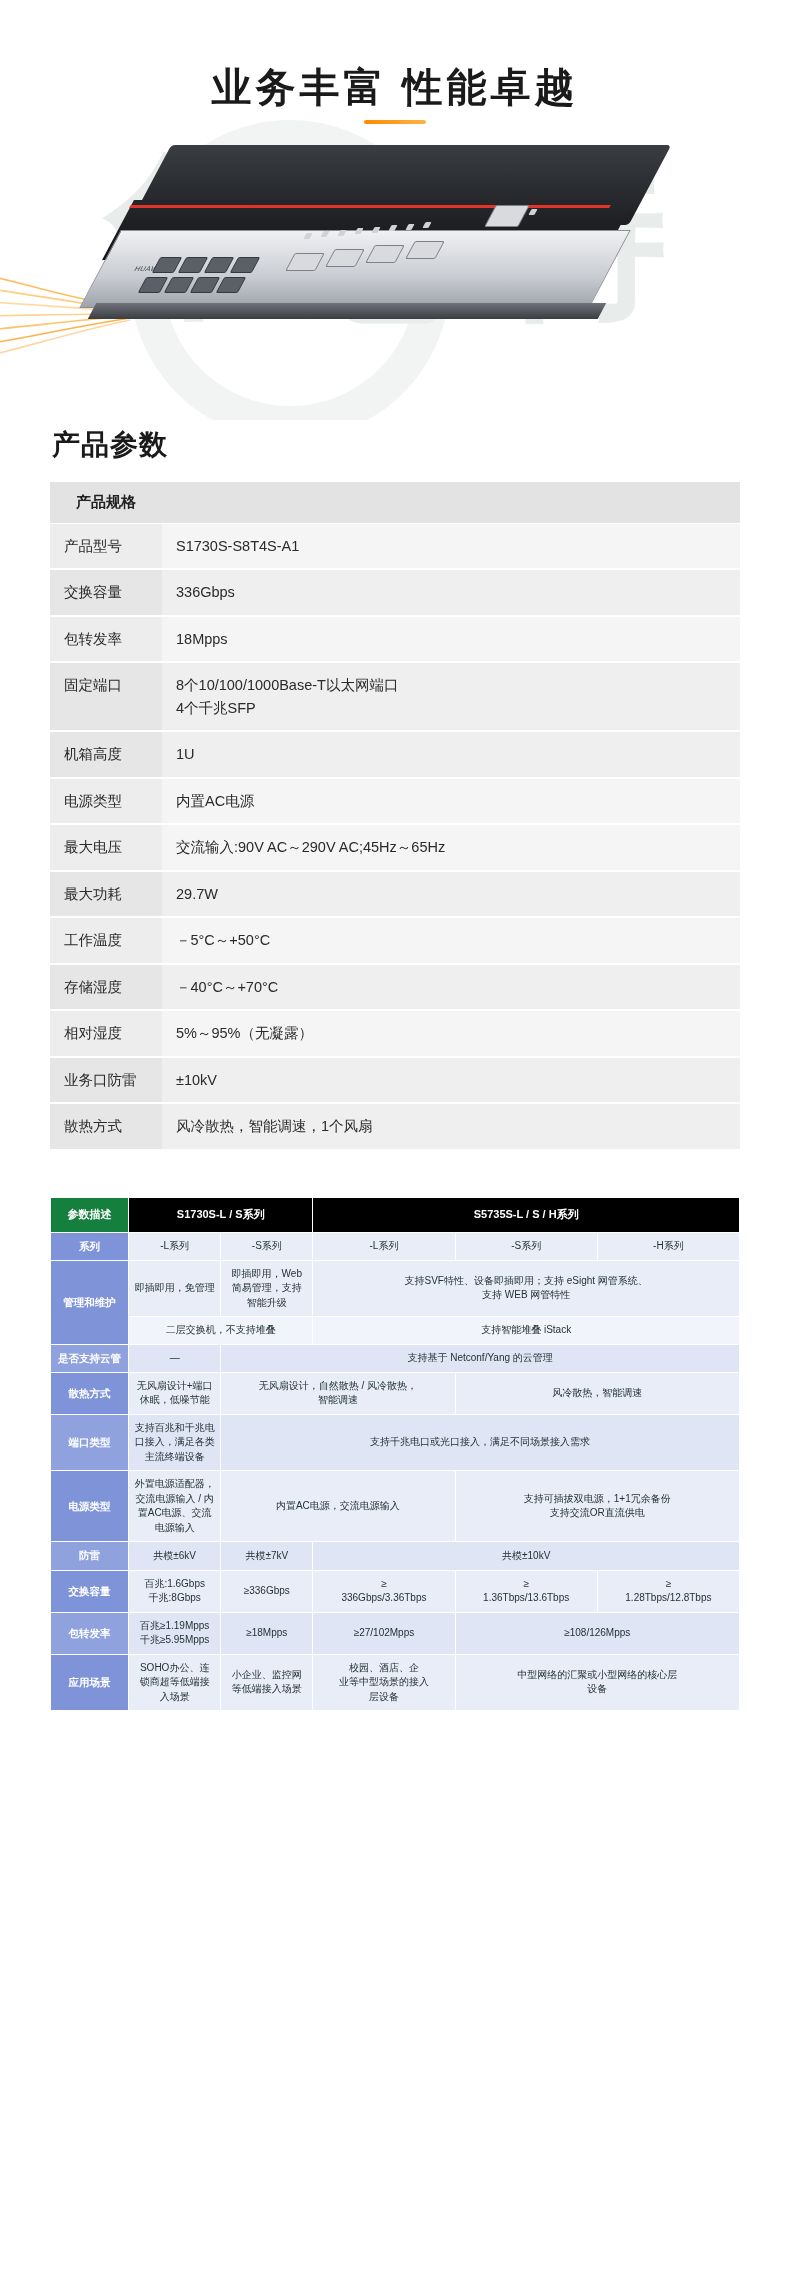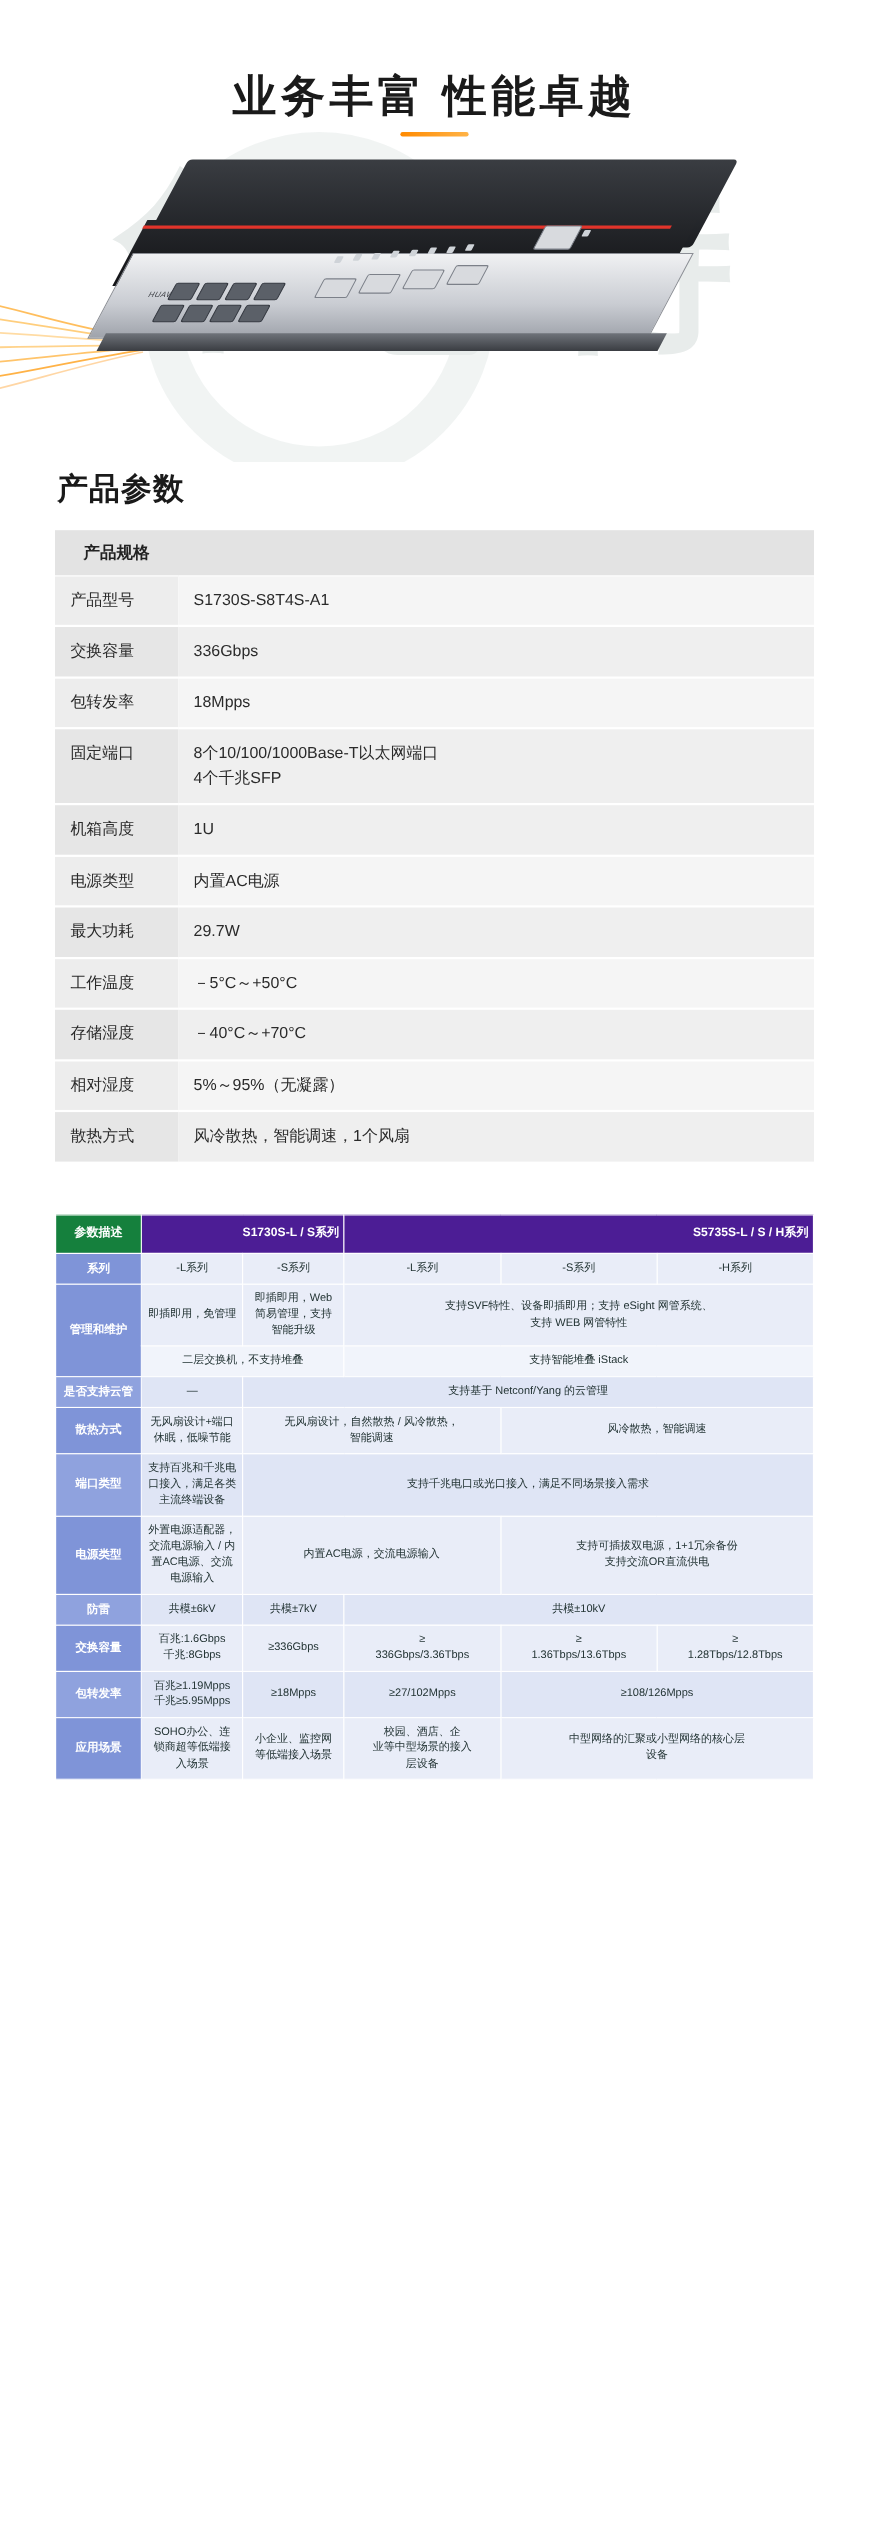--- a/index.html
+++ b/index.html
@@ -203,26 +203,25 @@
     line-height: 1.45;
   }
   .cmp .hdr-dark {
     background: #15803d;
     color: #fff;
     font-weight: bold;
     font-size: 11px;
     padding: 9px 4px;
   }
   .cmp .hdr-blue {
-    background: #4c1d95;
+    background: #000000;
     color: #fff;
     font-weight: bold;
     font-size: 11px;
     padding: 9px 4px;
-    text-align: right;
   }
   .cmp .rowhead {
     background: #7f94d8;
     color: #fff;
     font-weight: bold;
     width: 78px;
     font-size: 10.5px;
   }
   .cmp .rowhead.alt { background: #8fa2de; }
   .cmp .cell { background: #e9edf8; }
@@ -315,35 +314,43 @@
 4个千兆SFP</td>
         </tr>
         <tr class="alt">
           <td class="k">机箱高度</td>
           <td class="v" style="white-space: pre-line;">1U</td>
         </tr>
         <tr>
           <td class="k">电源类型</td>
           <td class="v" style="white-space: pre-line;">内置AC电源</td>
         </tr>
+        <tr>
+          <td class="k">最大电压</td>
+          <td class="v" style="white-space: pre-line;">交流输入:90V AC～290V AC;45Hz～65Hz</td>
+        </tr>
         <tr class="alt">
           <td class="k">最大功耗</td>
           <td class="v" style="white-space: pre-line;">29.7W</td>
         </tr>
         <tr>
           <td class="k">工作温度</td>
           <td class="v" style="white-space: pre-line;">－5°C～+50°C</td>
         </tr>
         <tr class="alt">
           <td class="k">存储湿度</td>
           <td class="v" style="white-space: pre-line;">－40°C～+70°C</td>
         </tr>
         <tr>
           <td class="k">相对湿度</td>
           <td class="v" style="white-space: pre-line;">5%～95%（无凝露）</td>
+        </tr>
+        <tr class="alt">
+          <td class="k">业务口防雷</td>
+          <td class="v" style="white-space: pre-line;">±10kV</td>
         </tr>
         <tr class="alt">
           <td class="k">散热方式</td>
           <td class="v" style="white-space: pre-line;">风冷散热，智能调速，1个风扇</td>
         </tr>
       </tbody>
   </table>
 
   <div class="cmp-wrap">
     <table class="cmp">

